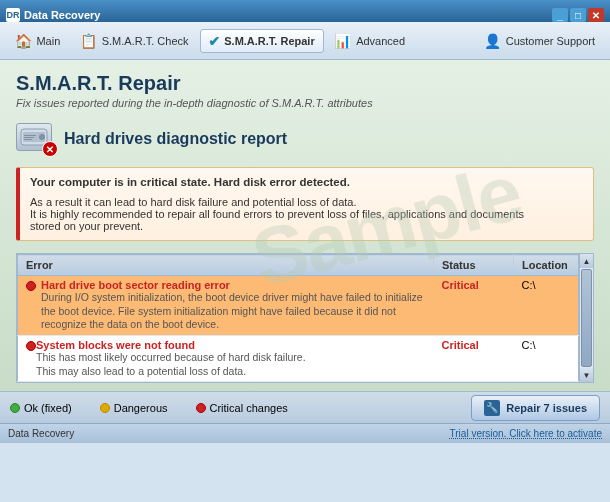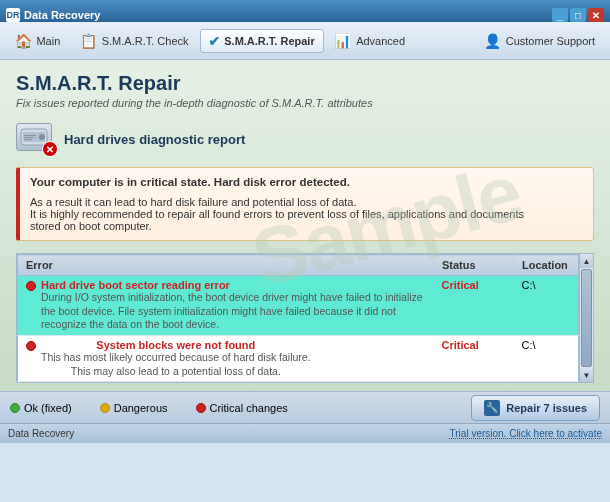--- a/index.html
+++ b/index.html
@@ -136,21 +136,21 @@
       border-radius: 50%;
       display: flex;
       align-items: center;
       justify-content: center;
       color: white;
       font-size: 10px;
       font-weight: bold;
       border: 1px solid white;
     }
     .drive-report-title {
-      font-size: 13px;
+      font-size: 16px;
       font-weight: bold;
       color: #1a3a5c;
     }
 
     
     .warning-box {
       background: linear-gradient(to bottom, #fff8f0, #fff0e0);
       border: 1px solid #e0c080;
       border-left: 4px solid #cc2222;
       border-radius: 3px;
@@ -182,21 +182,21 @@
       border-bottom: 1px solid #a0b8d0;
       border-right: 1px solid #c0d0e0;
     }
     .error-table th:last-child { border-right: none; }
     .error-table td {
       padding: 3px 8px;
       border-bottom: 1px solid #e0e8f0;
       vertical-align: top;
     }
     .error-table tr.selected td {
-      background: #5eead4;
+      background: #fdba74;
     }
     .error-row-title {
       font-weight: bold;
       color: #cc2222;
       display: block;
     }
     .error-row-title.dangerous {
       color: #cc8800;
     }
     .error-row-desc {
@@ -397,21 +397,21 @@
       </div>
       <div class="drive-error-badge">✕</div>
     </div>
     <span class="drive-report-title">Hard drives diagnostic report</span>
   </div>
 
   <div class="warning-box">
     <strong>Your computer is in critical state. Hard disk error detected.</strong>
     <span>As a result it can lead to hard disk failure and potential loss of data.</span><br>
     <span>It is highly recommended to repair all found errors to prevent loss of files, applications and documents</span><br>
-    <span>stored on boot computer.</span>
+    <span>stored on your prevent.</span>
   </div>
 
   <div class="table-wrap">
     <table class="error-table" style="width: calc(100% - 14px);">
       <thead>
         <tr>
           <th>Error</th>
           <th style="width:80px;">Status</th>
           <th style="width:65px;">Location</th>
         </tr>
@@ -429,21 +429,21 @@
             </div>
           </td>
           <td>
             <span class="status-critical">Critical</span>
           </td>
           <td>C:\</td>
         </tr>
 
         <tr>
           <td>
-            <div style="display:flex;align-items:flex-start;gap:5px;text-align:center;">
+            <div style="display:flex;align-items:flex-start;">
               <span class="dot dot-red" style="margin-top:2px;"></span>
               <div>
                 <span class="error-row-title">System blocks were not found</span>
                 <span class="error-row-desc">This has most likely occurred because of hard disk failure.<br>This may also lead to a potential loss of data.</span>
               </div>
             </div>
           </td>
           <td>
             <span class="status-critical">Critical</span>
           </td>

